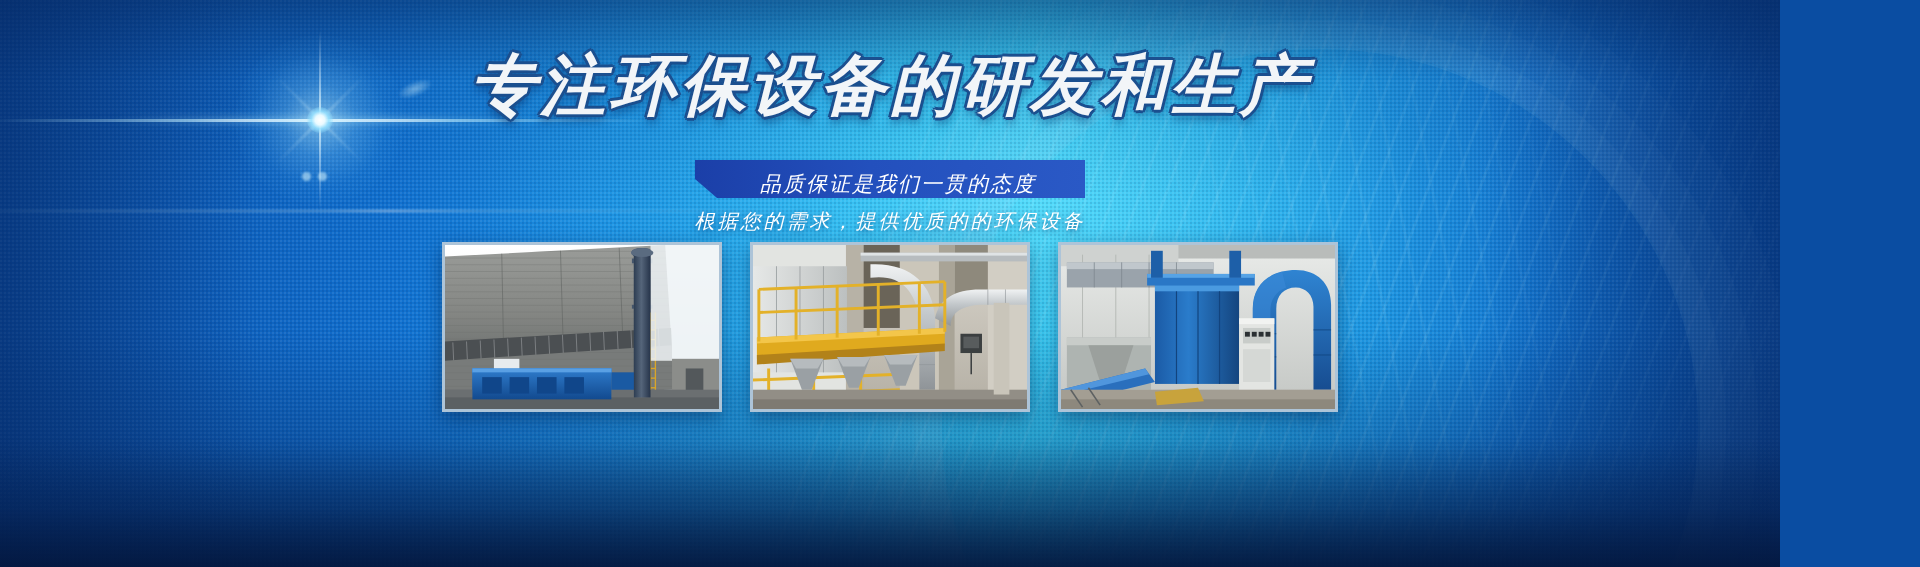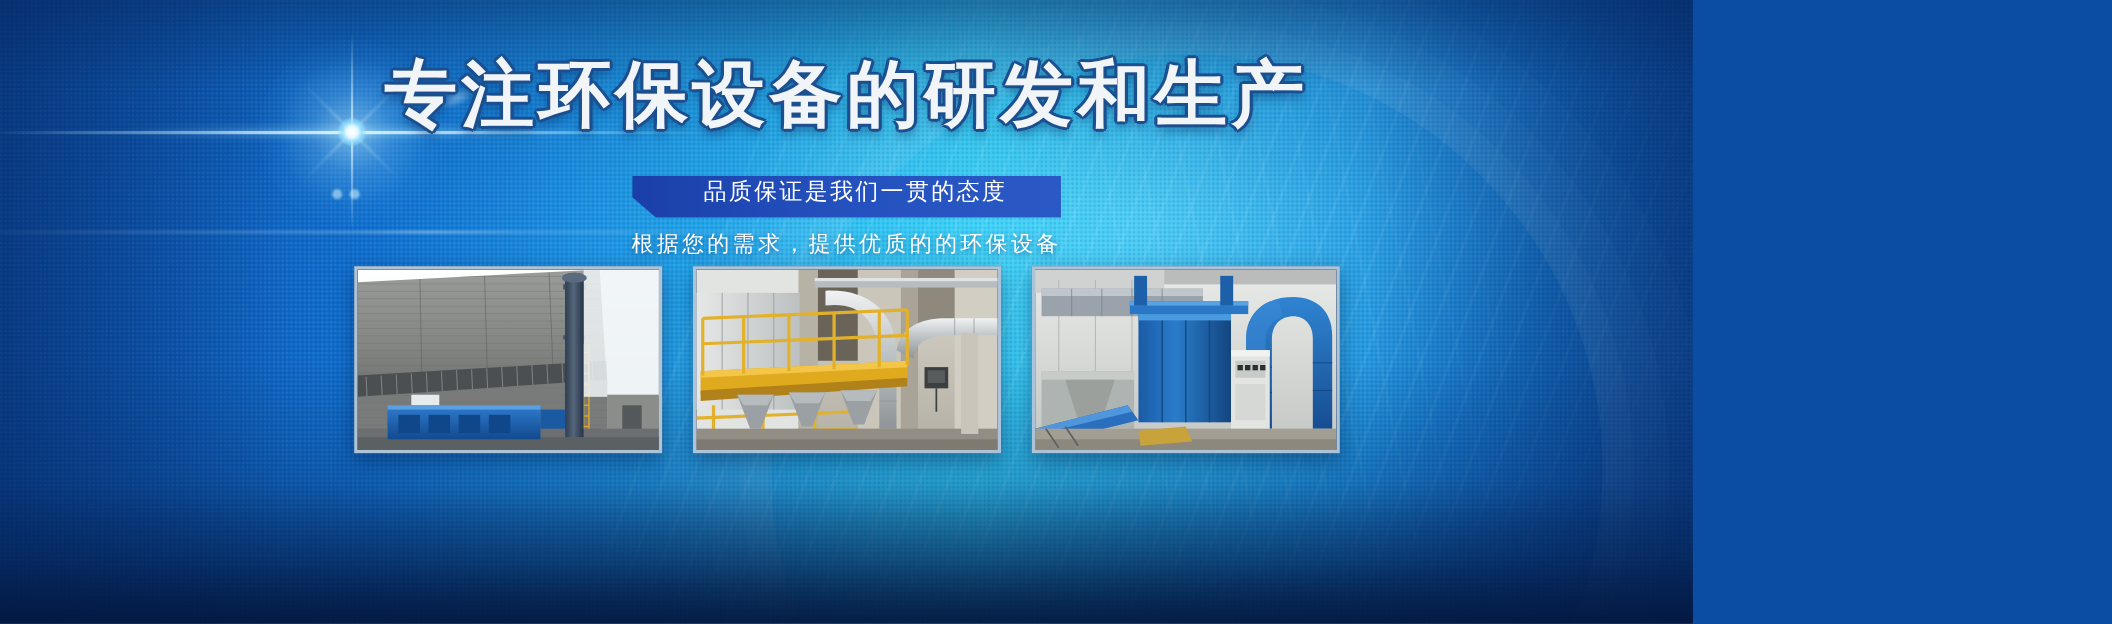--- a/index.html
+++ b/index.html
@@ -6,23 +6,24 @@
   html,body{ background:#0a4da2; }
   body{
     width:1920px; height:567px;
     font-family:"Liberation Sans","DejaVu Sans",sans-serif;
     overflow:hidden;
   }
 
   
   .banner{
     position:relative;
-    width:1539px; height:567px;
+    width:1780px; height:567px;
     overflow:hidden;
     background:#0a55ad;
+    font-style:italic;
   }
 
   
   .bg-base{
     position:absolute; inset:0;
     background:
       linear-gradient(90deg,
         #0b4fa6 0%,
         #0d5cb8 10%,
         #1070cf 22%,
@@ -194,21 +195,21 @@
       0 6px 10px rgba(6,40,95,.55);
   }
 
   .ribbon{
     position:absolute; left:50%; top:160px;
     transform:translateX(-50%);
     width:390px; height:38px;
     background:linear-gradient(90deg,#1b3fa8 0%, #2350bd 45%, #2a59c6 100%);
     -webkit-clip-path:polygon(0 0, 100% 0, 100% 100%, 22px 100%, 0 50%);
             clip-path:polygon(0 0, 100% 0, 100% 100%, 22px 100%, 0 50%);
-    display:flex; align-items:flex-start; justify-content:center;
+    display:flex; align-items:flex-end; justify-content:center;
     box-shadow:0 3px 10px rgba(6,30,80,.35);
   }
   .ribbon-text{
     color:#ffffff; font-size:21px; letter-spacing:2px;
     padding-left:16px; white-space:nowrap;
   }
 
   .subline{
     position:absolute; left:0; right:0; top:208px;
     text-align:center;

